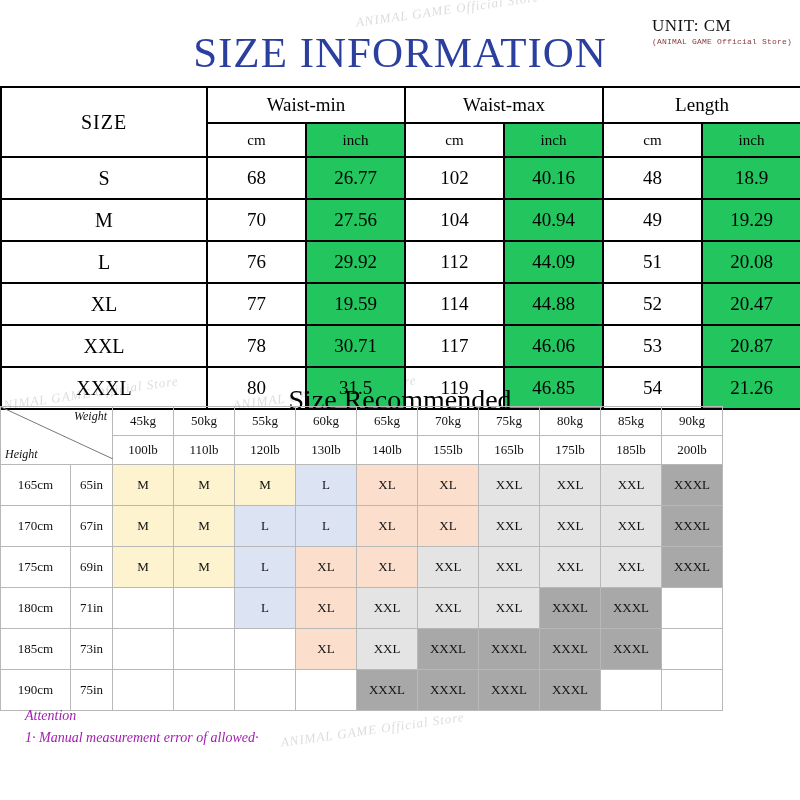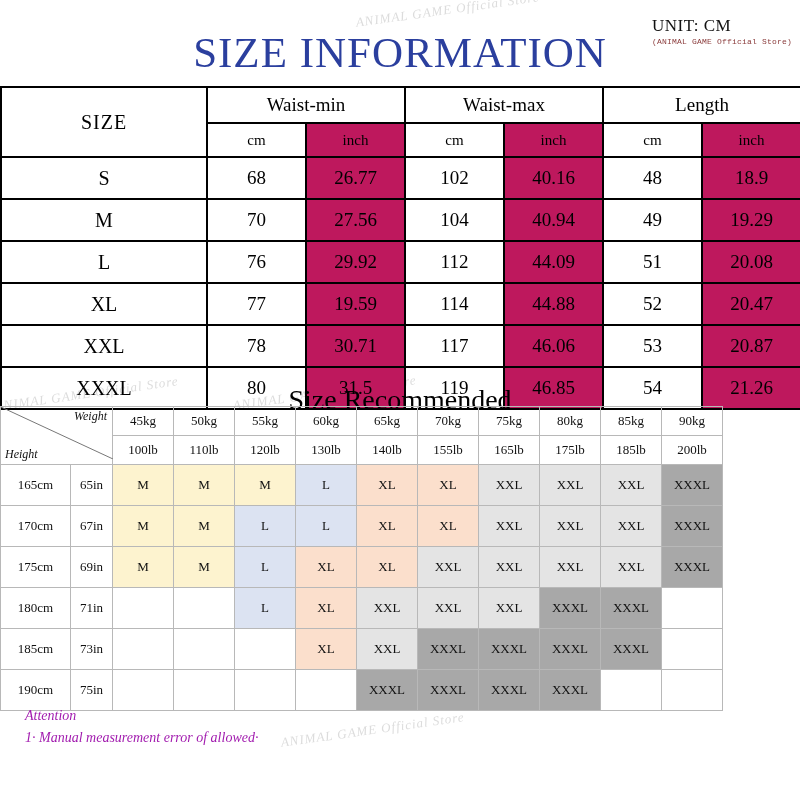--- a/index.html
+++ b/index.html
@@ -95,21 +95,21 @@
     font-weight: normal;
   }
   table.size .sizecell {
     font-size: 20px;
     height: 38px;
   }
   table.size .val {
     font-size: 19px;
     height: 38px;
   }
-  .shade { background: #be185d; }
+  .shade { background: #22c55e; }
   .sizelabel-cell {
     font-size: 20px;
     letter-spacing: 1px;
   }
 
   
   .rec-title {
     position: absolute;
     left: 0;
     top: 384px;

